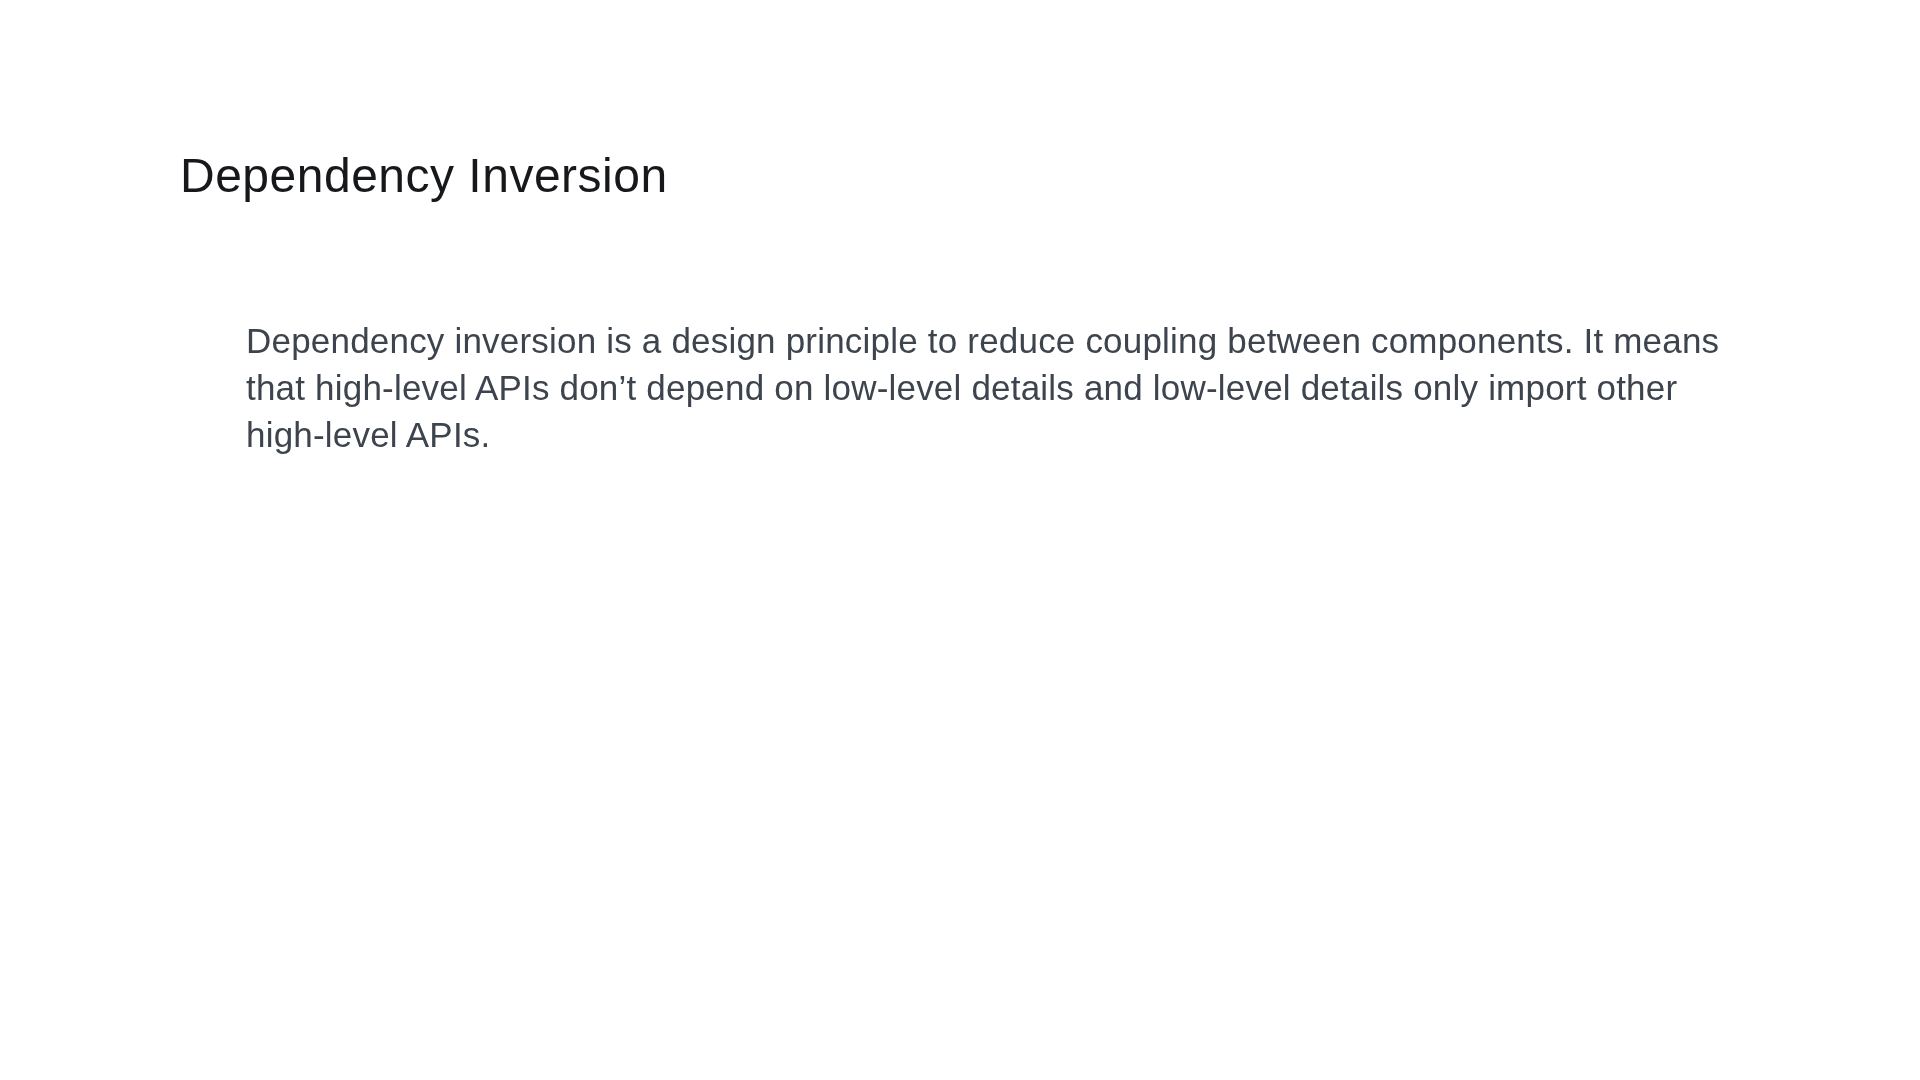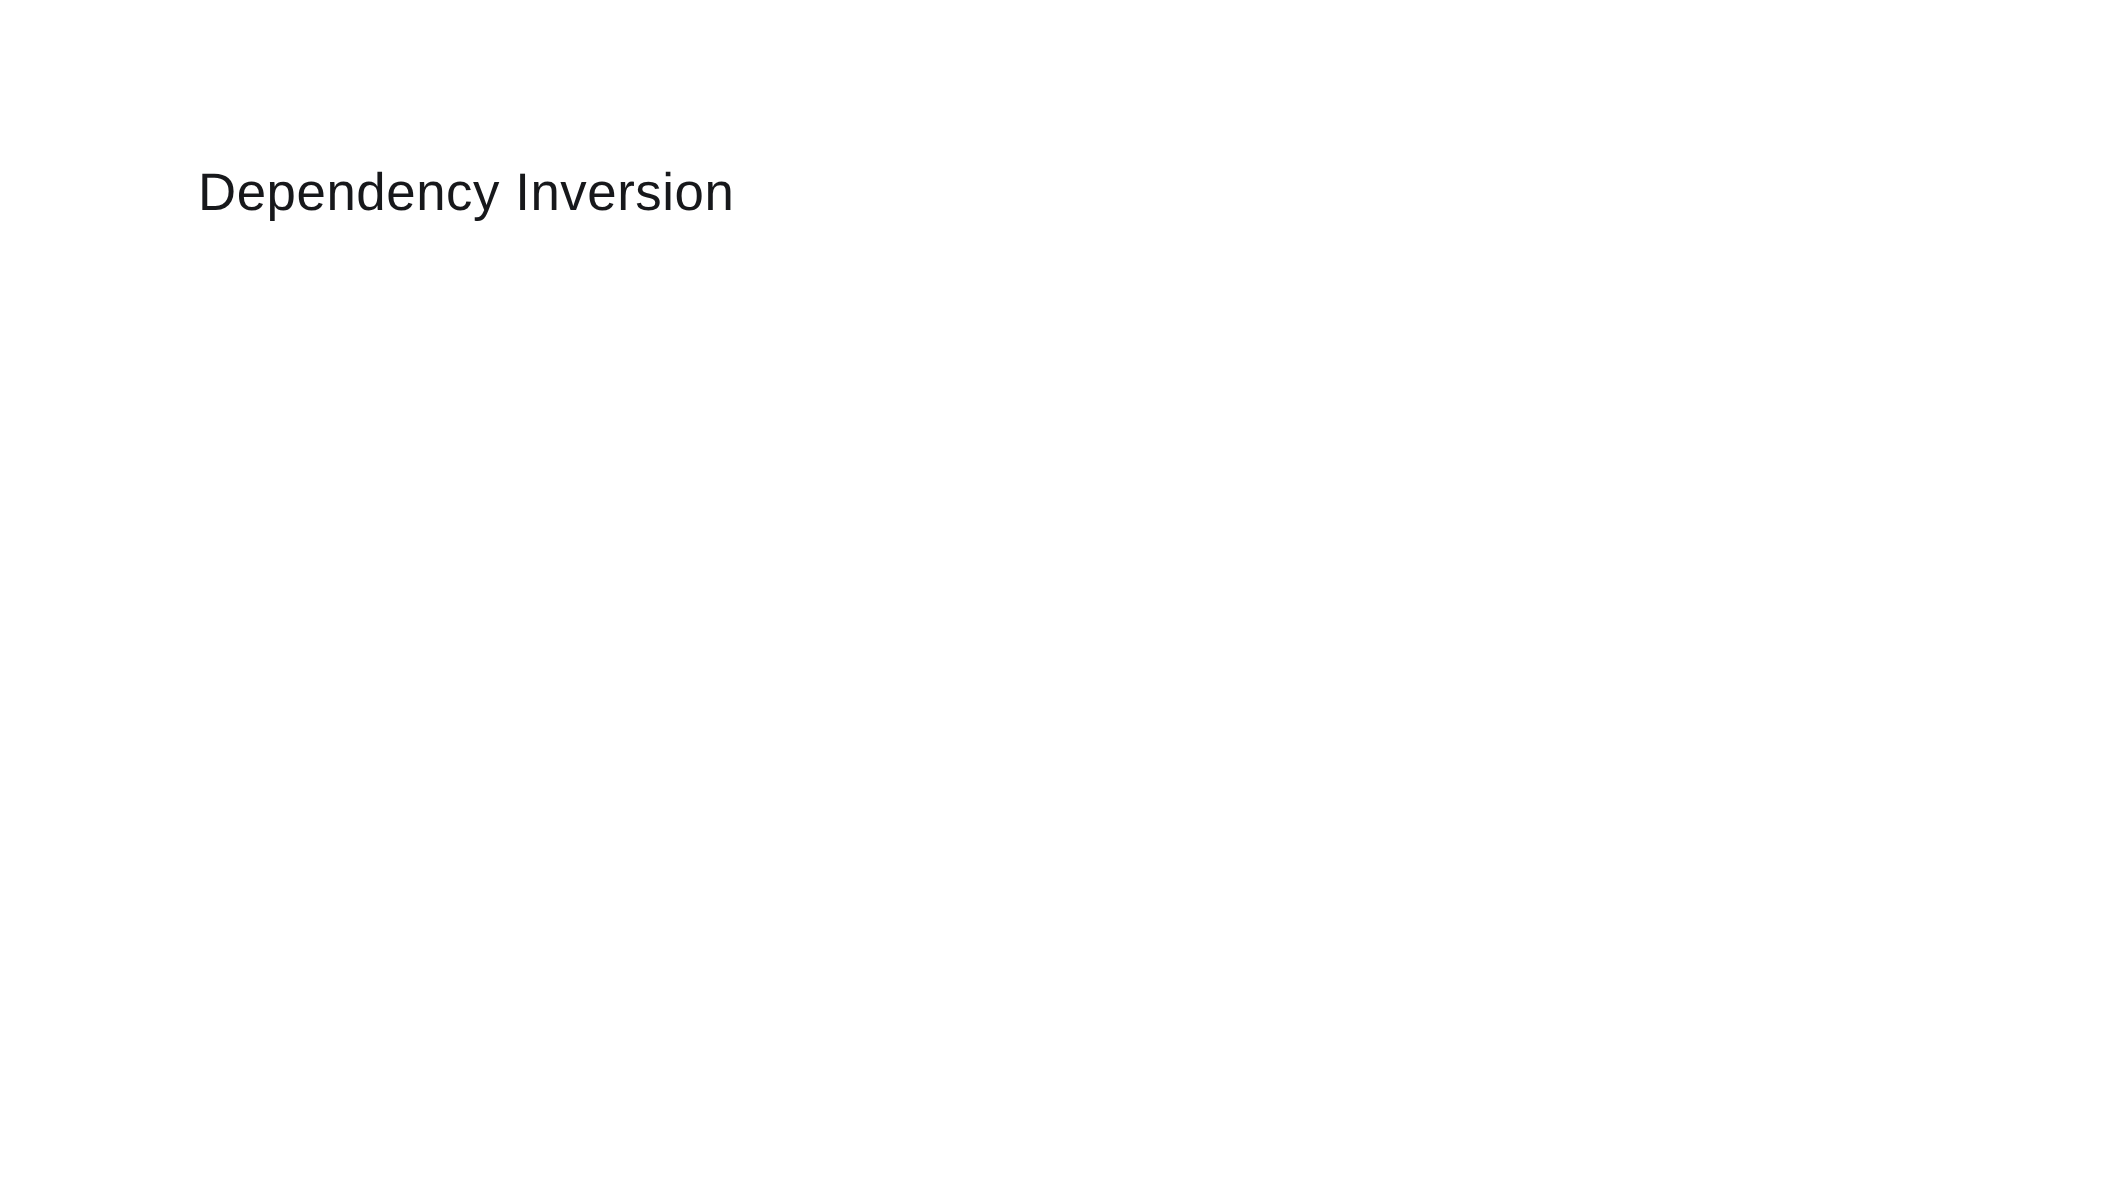--- a/index.html
+++ b/index.html
@@ -41,13 +41,18 @@
     display: block;
     white-space: nowrap;
   }
 </style>
 </head>
 <body>
 
 <div class="slide" style="--bg-color: #ffffff; --heading-color: #17181b; --body-color: #3d444d;">
   <h1 class="slide-title">Dependency Inversion</h1>
 
+  <p class="slide-paragraph">
+    <span class="paragraph-line">Dependency inversion is a design principle to reduce coupling between components. It means</span>
+    <span class="paragraph-line">that high-level APIs don’t depend on low-level details and low-level details only import other</span>
+    <span class="paragraph-line">high-level APIs.</span>
+  </p>
 </div>
 
 </body></html>

